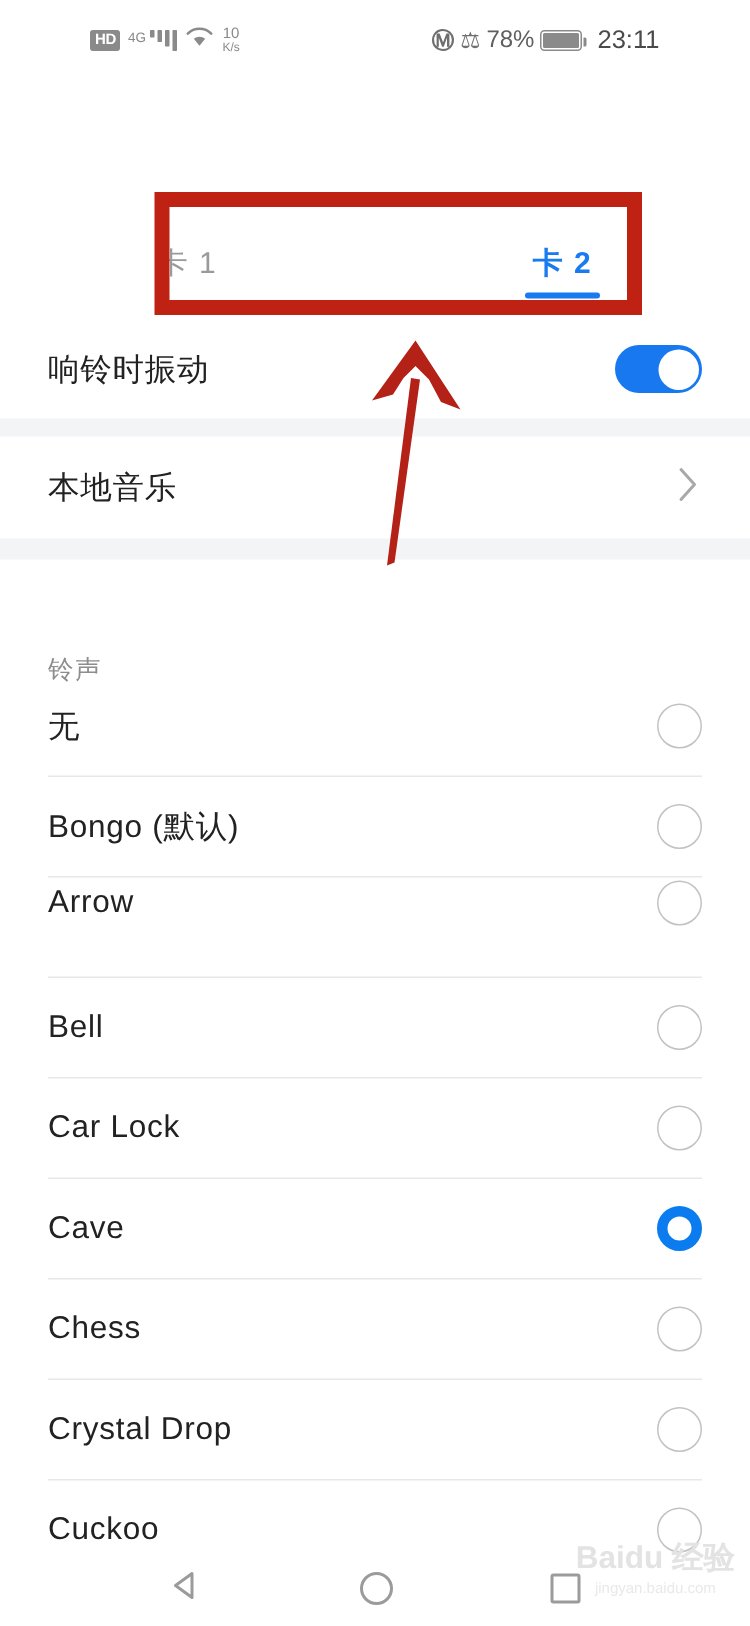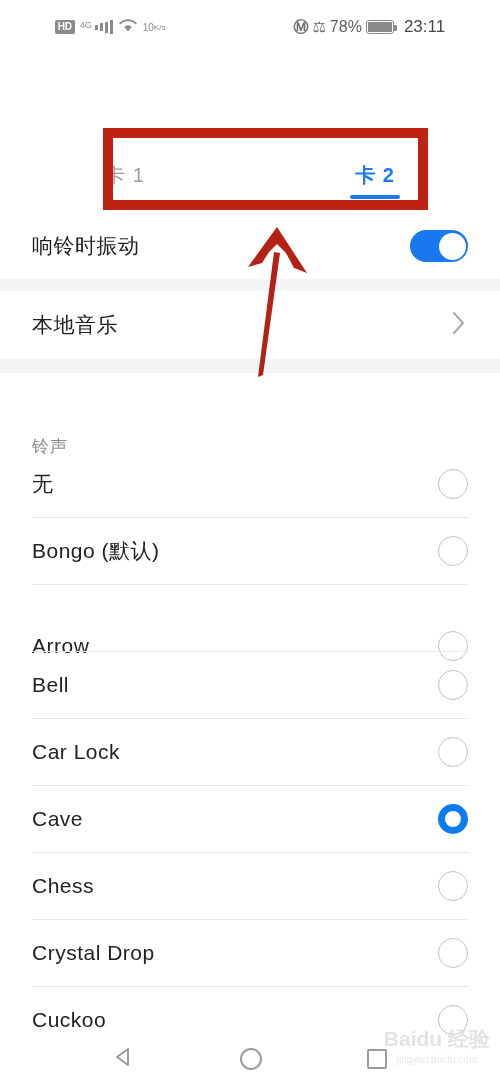--- a/index.html
+++ b/index.html
@@ -18,25 +18,25 @@
     color:#6f6f6f;
   }
   .sb-left, .sb-right { display:flex; align-items:center; }
   .sb-left { gap:5px; }
   .sb-right { gap:4px; margin-left:128px; }
   .hd-badge {
     display:inline-block; background:#8a8a8a; color:#fff;
     font-size:10px; font-weight:bold; line-height:12px;
     padding:1px 3px; border-radius:2px; letter-spacing:-0.3px;
   }
-  .sig-wrap { display:flex; align-items:center; gap:2px; position:relative; }
+  .sig-wrap { display:flex; align-items:flex-start; gap:2px; position:relative; }
   .sig-g { font-size:9px; color:#8a8a8a; align-self:flex-start; margin-right:1px; }
   .bar { width:3px; background:#8a8a8a; border-radius:0.5px; }
   .b1{height:5px;} .b2{height:8px;} .b3{height:11px;} .b4{height:14px;}
-  .kbps { display:flex; flex-direction:row; align-items:center; line-height:9px; color:#8a8a8a; }
+  .kbps { display:flex; flex-direction:column; align-items:center; line-height:9px; color:#8a8a8a; }
   .kbps .n { font-size:10px; }
   .kbps .u { font-size:8px; }
   .pct { font-size:16px; color:#5f5f5f; }
   .nfc-ic { font-size:15px; color:#6f6f6f; font-weight:bold; }
   .bt-ic { font-size:15px; color:#6f6f6f; }
   .battery {
     width:28px; height:14px; border:1.5px solid #8a8a8a; border-radius:3px;
     position:relative; display:flex; align-items:center; padding:1px;
   }
   .battery:after {
@@ -197,21 +197,21 @@
       <div class="row" style="top: 450px; height: 67px;">
         <span class="row-label">无</span>
         <span class="radio"></span>
       </div>
       <div class="sep" style="top: 517px;"></div>
       <div class="row" style="top: 517px; height: 67px;">
         <span class="row-label">Bongo (默认)</span>
         <span class="radio"></span>
       </div>
       <div class="sep" style="top: 584px;"></div>
-      <div class="row" style="top: 612px; height: 67px;">
+      <div class="row" style="top: 568px; height: 67px;">
         <span class="row-label">Arrow</span>
         <span class="radio"></span>
       </div>
       <div class="sep" style="top: 651px;"></div>
       <div class="row" style="top: 651px; height: 67px;">
         <span class="row-label">Bell</span>
         <span class="radio"></span>
       </div>
       <div class="sep" style="top: 718px;"></div>
       <div class="row" style="top: 718px; height: 67px;">

